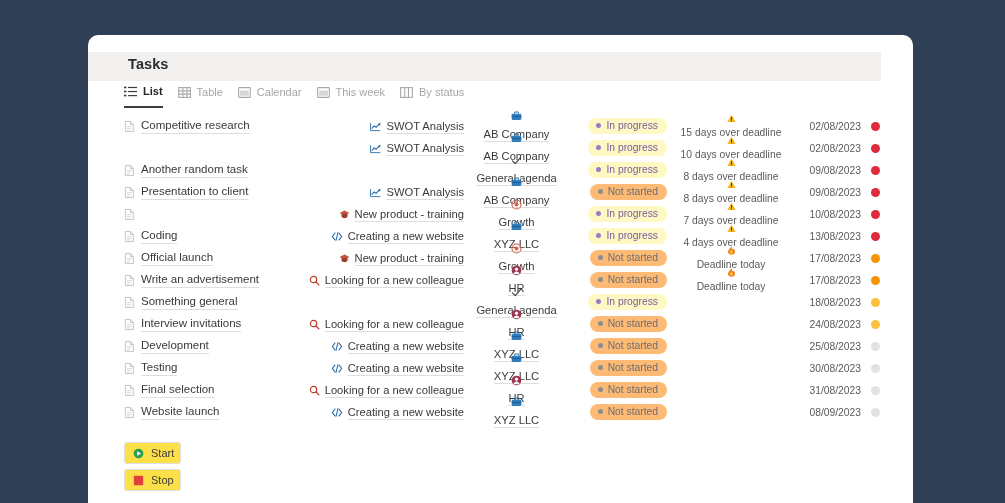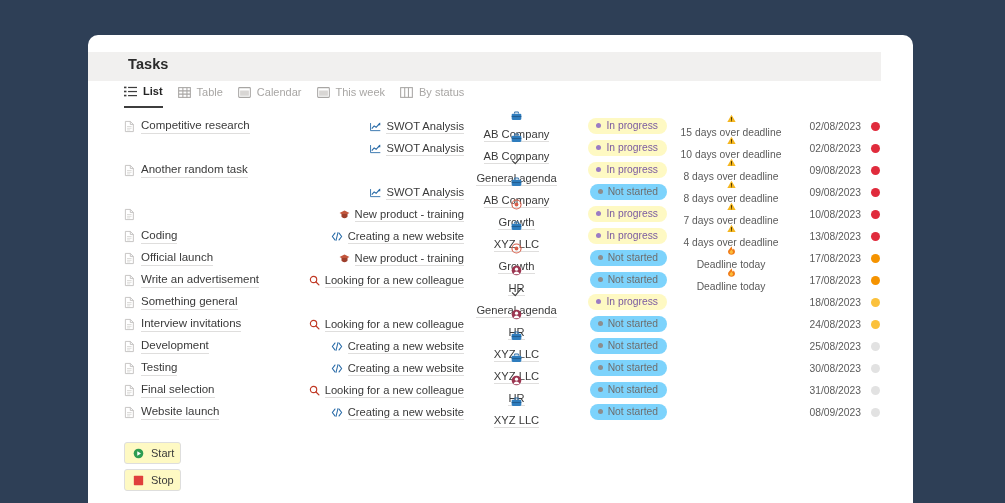--- a/index.html
+++ b/index.html
@@ -80,37 +80,37 @@
   .client .lbl { color: #3a3a3a; border-bottom: 1px solid #dfdedd; line-height: 14px; font-size: 11.2px;}
   .statuswrap { width: 98px; display:flex; justify-content:flex-end; }
   .pill {
     display: inline-flex; align-items: center; gap: 5px;
     border-radius: 9px; padding: 2px 9px 2.5px 8px;
     font-size: 10.3px; line-height: 11px;
   }
   .pill .dot { width: 5px; height: 5px; border-radius: 50%; display:inline-block; }
   .pill.inprogress { background: #fef9c3; color: #7a5aa0; }
   .pill.inprogress .dot { background: #9b7cc4; }
-  .pill.notstarted { background: #7dd3fc; color: #6e6e6e; }
+  .pill.notstarted { background: #fdba74; color: #6e6e6e; }
   .pill.notstarted .dot { background: #8d8d8d; }
 
   .deadline { width: 128px; justify-content: flex-end; gap: 4px;
               font-size: 10.3px; color: #5a5a5a; flex-direction: column; }
   .deadline .warn { font-size: 10px; }
   .date { width: 66px; text-align: right; font-size: 10.3px; color: #5a5a5a; }
   .statusdot { width: 22px; display: flex; justify-content: flex-end; padding-right: 3px;}
   .statusdot i { width: 9px; height: 9px; border-radius: 50%; display: block; }
 
   
   .btns { position: absolute; left: 36px; top: 407px; }
   .btn {
     display: flex; align-items: center; gap: 7px;
     width: 57px; height: 22px;
     border: 1px solid #dededd; border-radius: 3px;
-    background: #fef9c3; margin-bottom: 5px;
+    background: #fde047; margin-bottom: 5px;
     padding-left: 8px;
     font-size: 11px; color: #3b3b3b; cursor: pointer;
   }
   .btn .gl { display: inline-flex; width: 11px; height: 11px; }
   .icon { display: inline-flex; align-items: center; justify-content: center; }
 </style>
 </head>
 <body>
 
 <div class="card">
@@ -314,20 +314,32 @@
             </span>
        <span>8 days over deadline</span>
           </div>
        <div class="date">09/08/2023</div>
        <div class="statusdot">
          <i style="background:#e02b3c"></i>
        </div>
      </div>
       </div>
       <div class="row">
+        <div class="task-cell">
+       <span class="icon">
+            <svg width="11" height="13" viewBox="0 0 16 16">
+              <path d="M2 0.6 H9.2 L13.6 5 V15.4 H2 Z" fill="#fff" stroke="#bcbab8" stroke-width="1.2"></path>
+              <path d="M9.2 0.6 V5 H13.6" fill="none" stroke="#bcbab8" stroke-width="1.2"></path>
+              <line x1="4.4" y1="8" x2="11" y2="8" stroke="#d2d0ce" stroke-width="1.1"></line>
+              <line x1="4.4" y1="10.6" x2="11" y2="10.6" stroke="#d2d0ce" stroke-width="1.1"></line>
+              <line x1="4.4" y1="13" x2="9" y2="13" stroke="#d2d0ce" stroke-width="1.1"></line>
+            </svg>
+          </span>
+       <span class="task-name">Presentation to client</span>
+     </div>
      <div class="right-cell">
        <div class="col proj">
             <span class="icon">
               <svg width="11" height="11" viewBox="0 0 16 16">
                 <path d="M0.8 14 V3 M0.8 14 H15" stroke="#2a6ca8" stroke-width="1.3" fill="none"></path>
                 <polyline points="2.6,11 6,7.2 9,9.2 14.4,3.2" fill="none" stroke="#2a6ca8" stroke-width="1.7"></polyline>
                 <polygon points="14.8,2 15,6 11,6" fill="#2a6ca8"></polygon>
               </svg>
             </span>
        <span class="lbl">SWOT Analysis</span>

